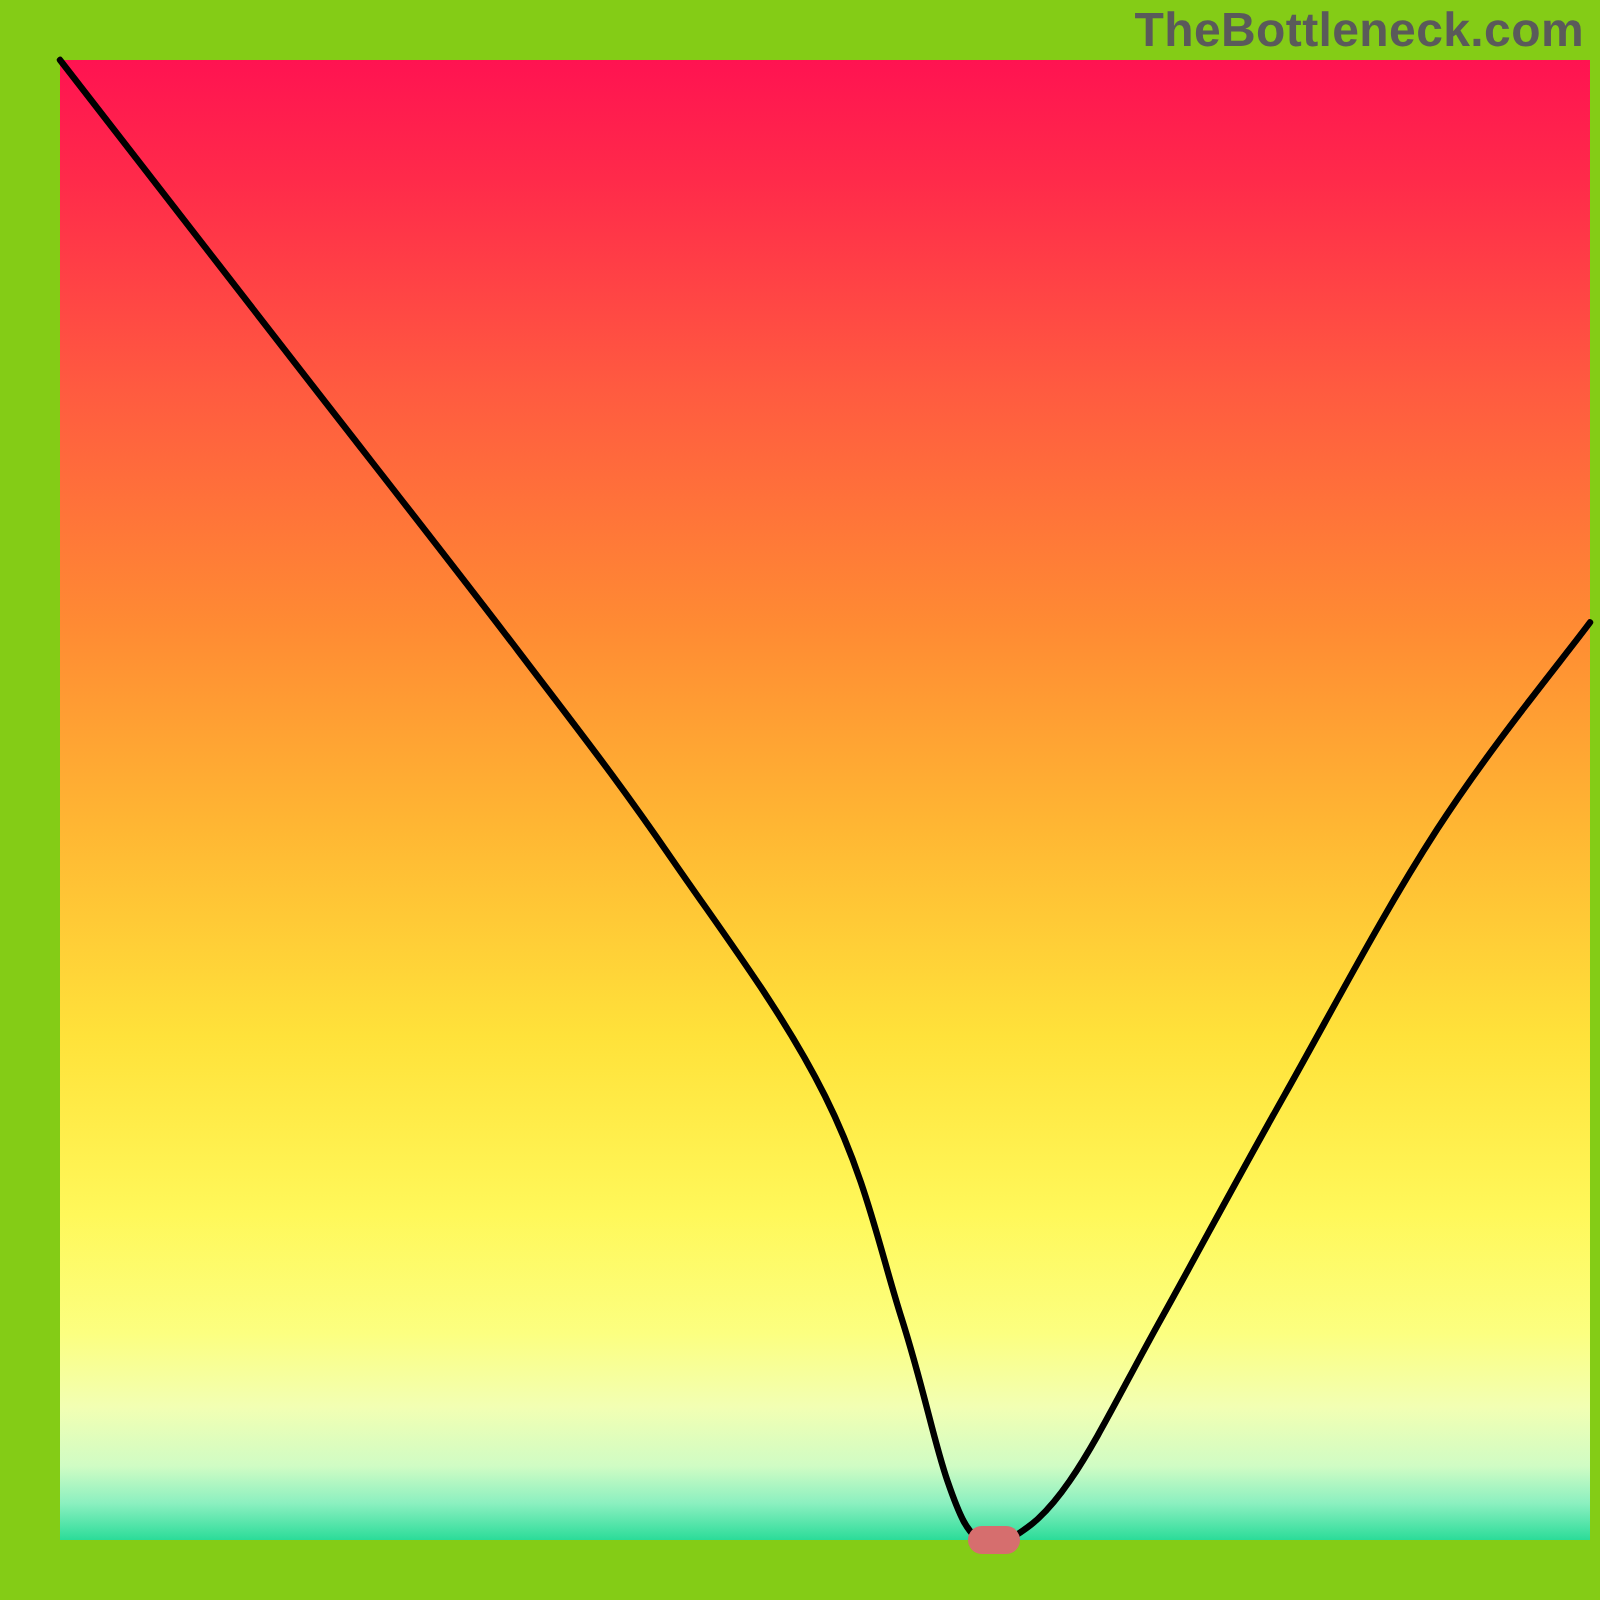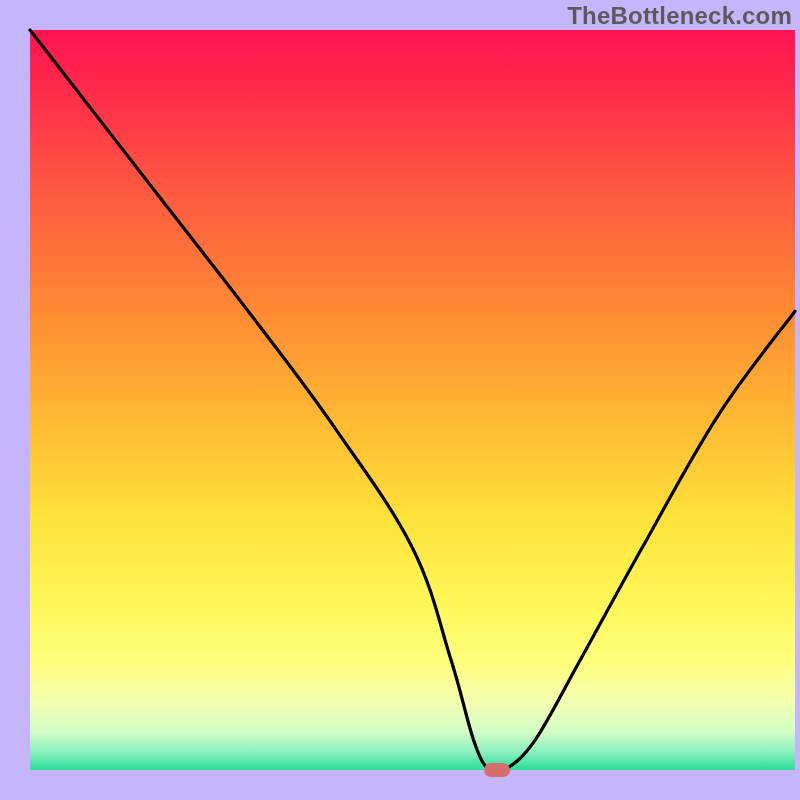--- a/index.html
+++ b/index.html
@@ -8,21 +8,21 @@
     width: 800px;
     height: 800px;
     background: #000;
     font-family: Arial, Helvetica, sans-serif;
     overflow: hidden;
   }
   .frame {
     position: relative;
     width: 800px;
     height: 800px;
-    background: #c4b5fd;
+    background: #84cc16;
   }
   .watermark {
     position: absolute;
     top: 2px;
     right: 8px;
     color: #5a5a5a;
     font-size: 24px;
     font-weight: 600;
     z-index: 5;
     letter-spacing: 0.2px;

